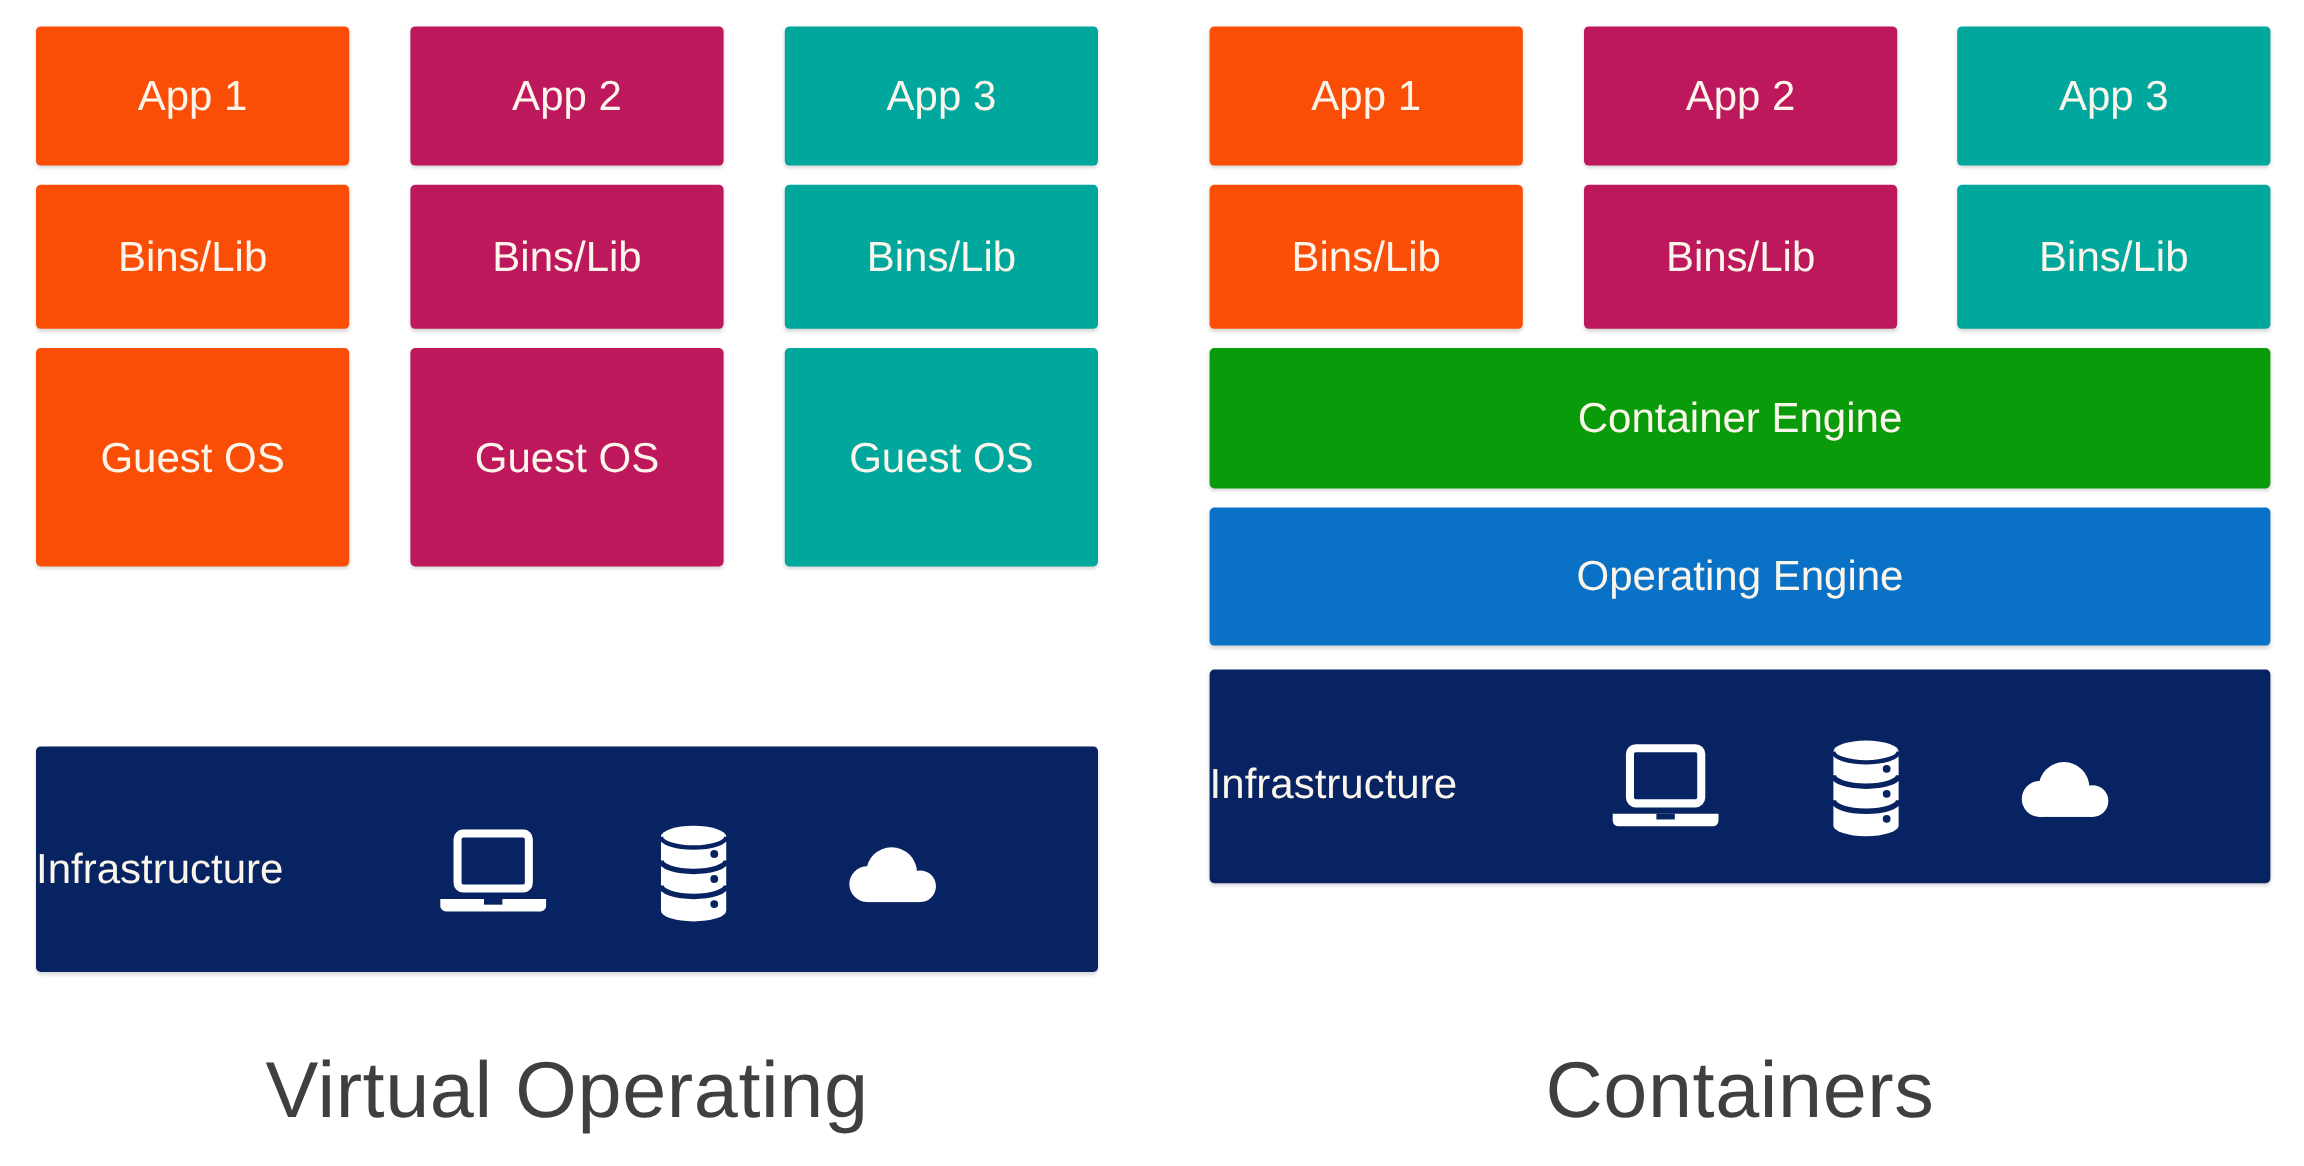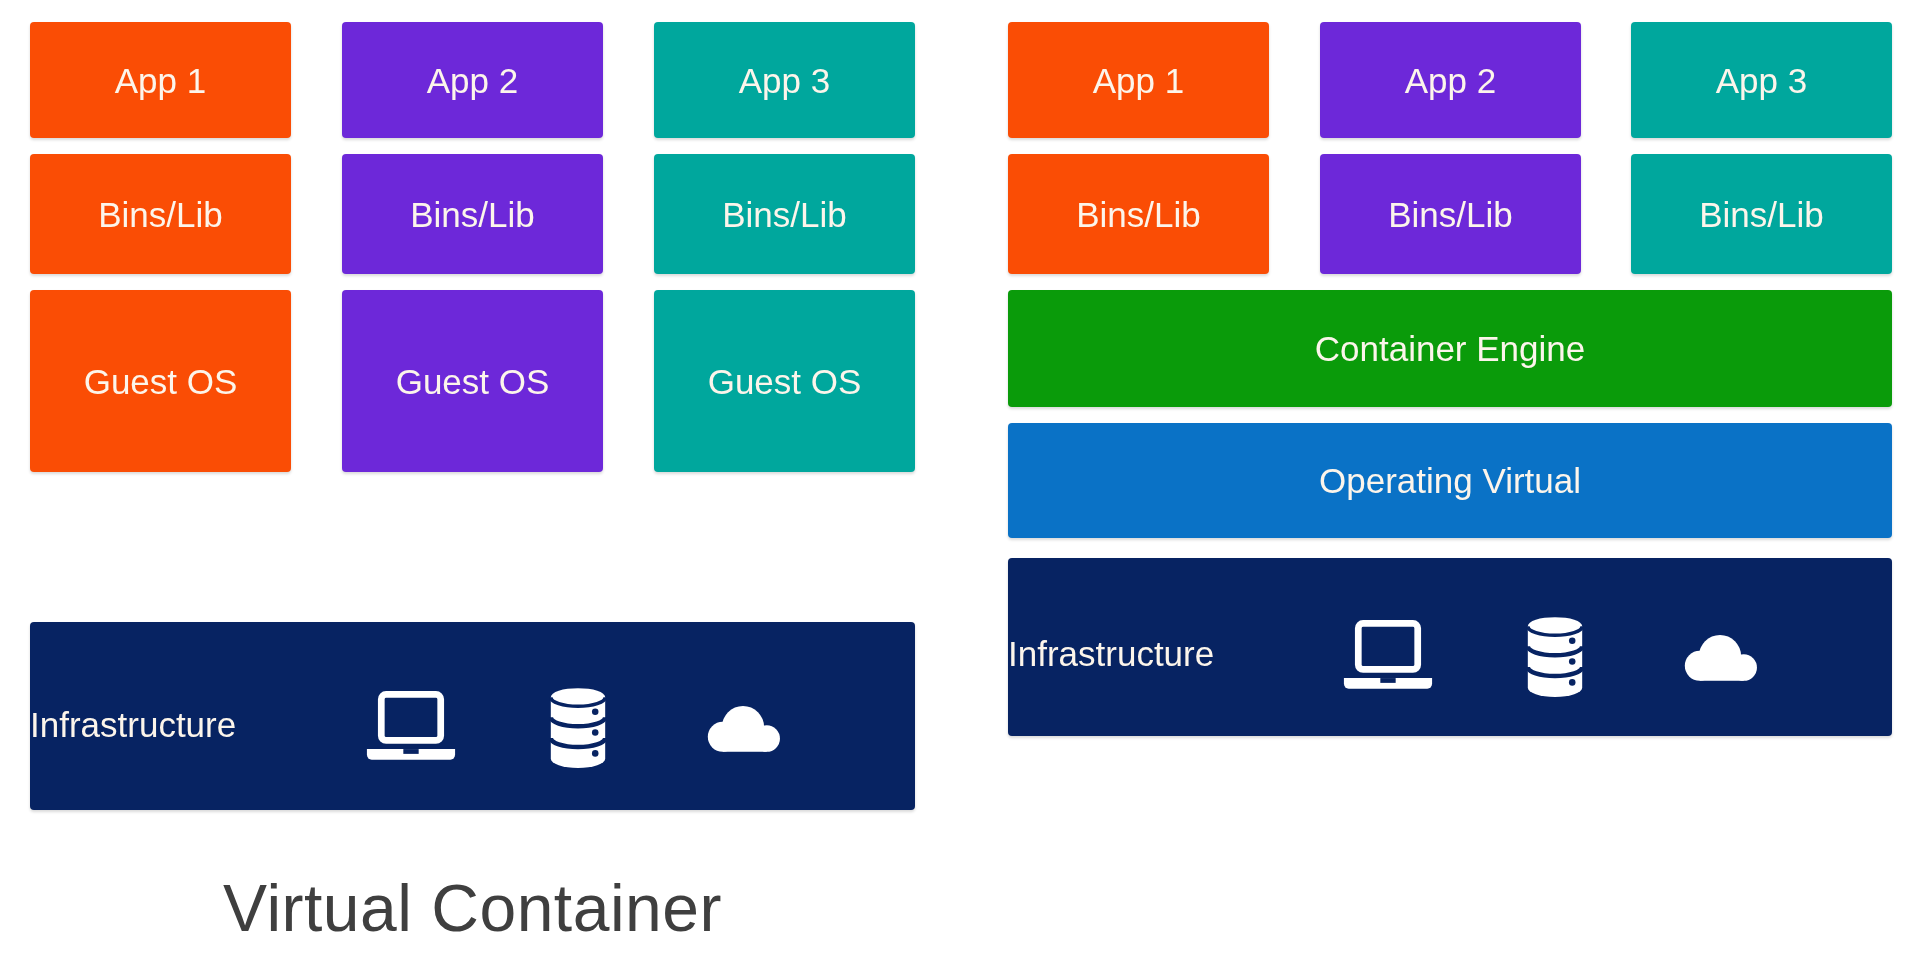--- a/index.html
+++ b/index.html
@@ -13,21 +13,21 @@
   .box{
     position:absolute;
     border-radius:4px;
     display:flex;align-items:center;justify-content:center;
     color:#FCF5EB;
     font-size:35px;
     line-height:1;
     box-shadow:0 2px 3px rgba(0,0,0,0.15);
   }
   .c-red{background:#FA4D05;}
-  .c-orange{background:#6d28d9;}
+  .c-orange{background:#be185d;}
   .c-teal{background:#00A79D;}
   .c-blue{background:#0A72C6;}
   .c-green{background:#0A9B0A;}
   .c-navy{background:#072362;}
 
   
   .vm-app1{left:30px;top:22px;width:261px;height:116px;}
   .vm-app2{left:342px;top:22px;width:261px;height:116px;}
   .vm-app3{left:654px;top:22px;width:261px;height:116px;}
   .vm-bins1{left:30px;top:154px;width:261px;height:120px;}
@@ -119,32 +119,32 @@
         <svg width="88" height="58" viewBox="0 0 100 64">
           <circle cx="27" cy="42" r="17" fill="#ffffff"></circle>
           <circle cx="50" cy="31" r="24" fill="#ffffff"></circle>
           <circle cx="77" cy="44" r="15" fill="#ffffff"></circle>
           <rect x="27" y="44" width="50" height="15" fill="#ffffff"></rect>
         </svg>
       </span>
     </div>
   </div>
 
-  <div class="group-title vm-title">Virtual Container</div>
+  <div class="group-title vm-title">Virtual Operating</div>
 
   <div class="box c-red ct-app1">App 1</div>
   <div class="box c-orange ct-app2">App 2</div>
   <div class="box c-teal ct-app3">App 3</div>
 
   <div class="box c-red ct-bins1">Bins/Lib</div>
   <div class="box c-orange ct-bins2">Bins/Lib</div>
   <div class="box c-teal ct-bins3">Bins/Lib</div>
 
   <div class="box c-green ct-engine">Container Engine</div>
-  <div class="box c-blue ct-os">Operating Virtual</div>
+  <div class="box c-blue ct-os">Operating Engine</div>
 
   <div class="box c-navy infra ct-infra">
     <span class="infra-label">Infrastructure</span>
     <div class="icon-row">
       <span>
         <svg width="92" height="74" viewBox="0 0 96 76">
           <rect x="17" y="3" width="62" height="48" rx="5" fill="none" stroke="#ffffff" stroke-width="7"></rect>
           <path d="M2 60 h92 v6 a5 5 0 0 1 -5 5 h-82 a5 5 0 0 1 -5 -5 z" fill="#ffffff"></path>
           <rect x="40" y="60" width="16" height="5" fill="#072362"></rect>
         </svg>
@@ -165,14 +165,15 @@
         <svg width="88" height="58" viewBox="0 0 100 64">
           <circle cx="27" cy="42" r="17" fill="#ffffff"></circle>
           <circle cx="50" cy="31" r="24" fill="#ffffff"></circle>
           <circle cx="77" cy="44" r="15" fill="#ffffff"></circle>
           <rect x="27" y="44" width="50" height="15" fill="#ffffff"></rect>
         </svg>
       </span>
     </div>
   </div>
 
+  <div class="group-title ct-title">Containers</div>
 
 </div>
 
 </body></html>

